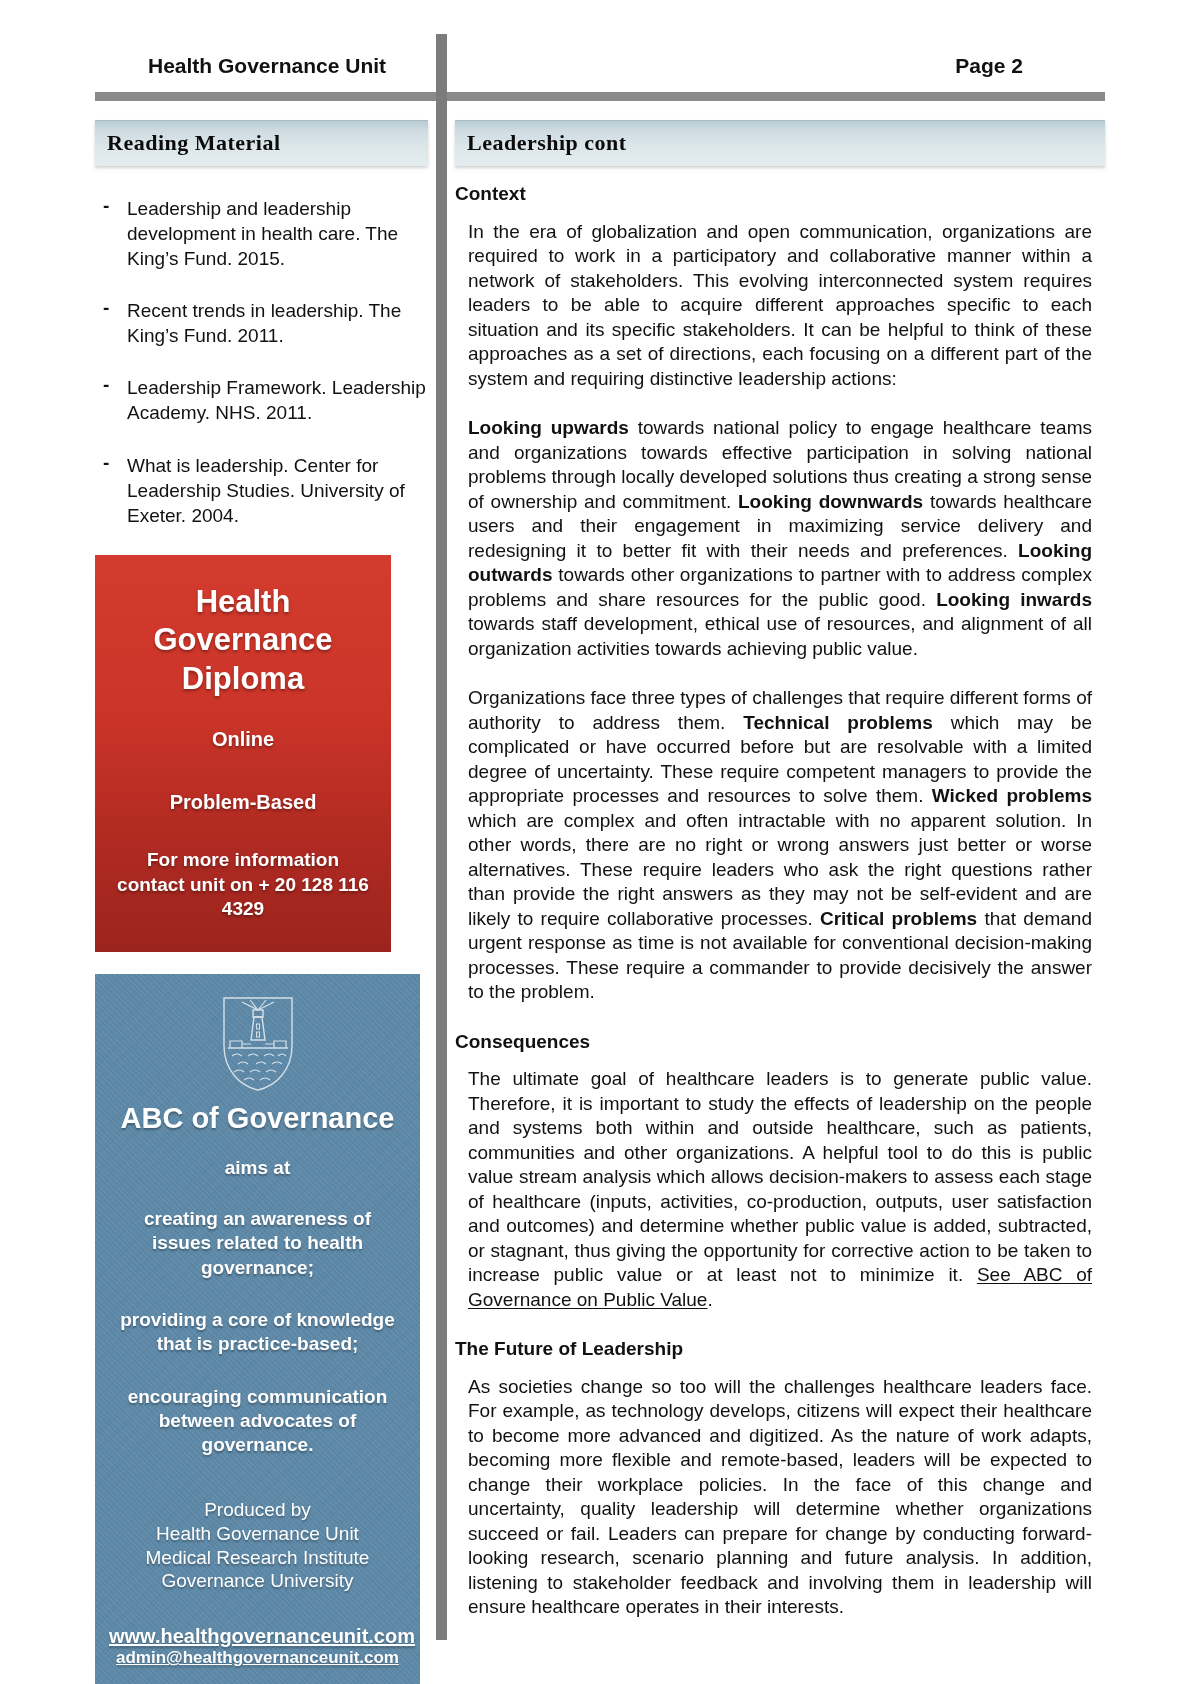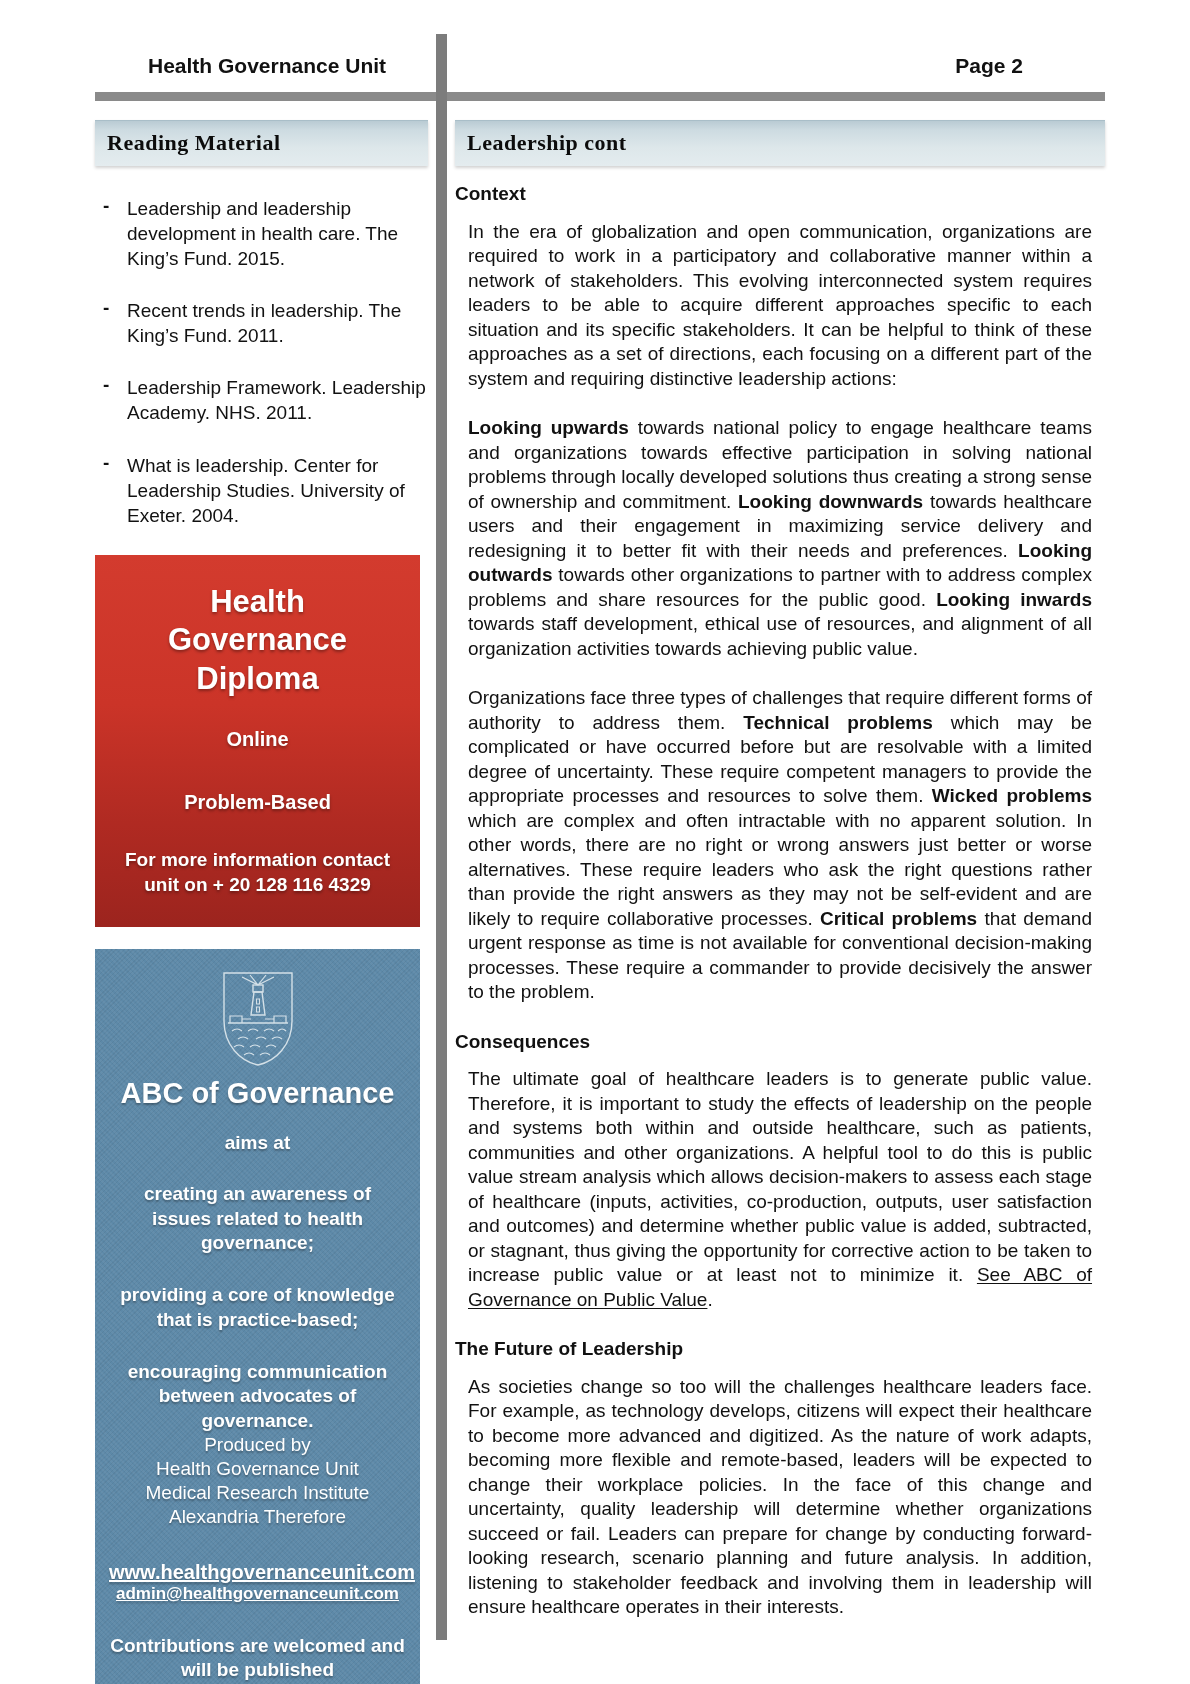--- a/index.html
+++ b/index.html
@@ -25,21 +25,21 @@
     letter-spacing:0.5px; white-space:nowrap; overflow:hidden;
   }
 
   
   .left-col { position:absolute; left:95px; top:120px; width:333px; }
   .reading-list { margin:30px 0 0 8px; padding:0; list-style:none; font-size:19px; line-height:1.32; }
   .reading-list li { display:flex; margin-bottom:27px; }
   .reading-list .dash { flex:0 0 24px; font-weight:bold; transform:translateY(-3px); }
 
   .diploma-box {
-    margin-top:26px; width:325px; min-height:308px; padding:28px 19px 30px;
+    margin-top:26px; width:296px; min-height:308px; padding:28px 19px 30px;
     background:linear-gradient(180deg,#d33b2e 0%,#cb3428 40%,#b02a22 72%,#9c241e 100%);
     color:#fff; text-align:center; font-weight:bold;
     text-shadow:0 2px 3px rgba(0,0,0,0.35);
   }
   .diploma-title { font-size:31px; line-height:1.24; max-width:215px; margin:0 auto; }
   .diploma-mode   { font-size:20px; margin-top:30px; }
   .diploma-format { font-size:20px; margin-top:40px; }
   .diploma-contact{ font-size:19px; line-height:1.3; margin:34px auto 0; max-width:290px; }
 
   .abc-box {
@@ -48,21 +48,21 @@
     background-image:
       repeating-linear-gradient(45deg, rgba(255,255,255,0.045) 0 2px, rgba(0,0,0,0) 2px 4px),
       repeating-linear-gradient(-45deg, rgba(0,0,0,0.05) 0 1px, rgba(0,0,0,0) 1px 3px);
     color:#fff; text-align:center;
     text-shadow:0 2px 2px rgba(0,0,0,0.3);
   }
   .crest { display:block; margin:6px auto 4px; }
   .abc-title { font-size:29px; font-weight:bold; margin-top:10px; }
   .abc-sub   { font-size:19px; font-weight:bold; margin-top:22px; }
   .abc-aim   { font-size:19px; font-weight:bold; line-height:1.28; margin:28px auto 0; max-width:290px; }
-  .abc-produced { font-size:19px; line-height:1.26; }
+  .abc-produced { font-size:19px; line-height:1.26; margin-top:40px; }
   .abc-link { display:block; color:#fff; font-weight:bold; text-decoration:underline; }
   .abc-web   { font-size:20px; margin-top:32px; }
   .abc-mail  { font-size:17px; }
   .abc-footer{ font-size:19px; font-weight:bold; line-height:1.3; margin-top:30px; }
 
   
   .main-col { position:absolute; left:455px; top:120px; width:650px; }
   .main-body { margin-top:16px; font-size:19px; line-height:1.29; text-align:justify; }
   .main-body h3 { font-size:19px; margin:25px 0 0; }
   .main-body h3:first-child { margin-top:0; }
@@ -133,21 +133,21 @@
       </svg>
       <div class="abc-title">ABC of Governance</div>
       <div class="abc-sub">aims at</div>
       <p class="abc-aim">creating an awareness of issues related to health governance;</p>
       <p class="abc-aim">providing a core of knowledge that is practice-based;</p>
       <p class="abc-aim">encouraging communication between advocates of governance.</p>
       <div class="abc-produced">
         <div>Produced by</div>
         <div>Health Governance Unit</div>
         <div>Medical Research Institute</div>
-        <div>Alexandria Therefore</div>
+        <div>Governance University</div>
       </div>
       <a class="abc-link abc-web" href="#">www.healthgovernanceunit.com</a>
       <a class="abc-link abc-mail" href="#">admin@healthgovernanceunit.com</a>
       <div class="abc-footer">Contributions are welcomed and will be published</div>
     </div>
   </div>
 
   <div class="main-col">
     <div class="bar" style="width:650px;">Leadership cont</div>
 

